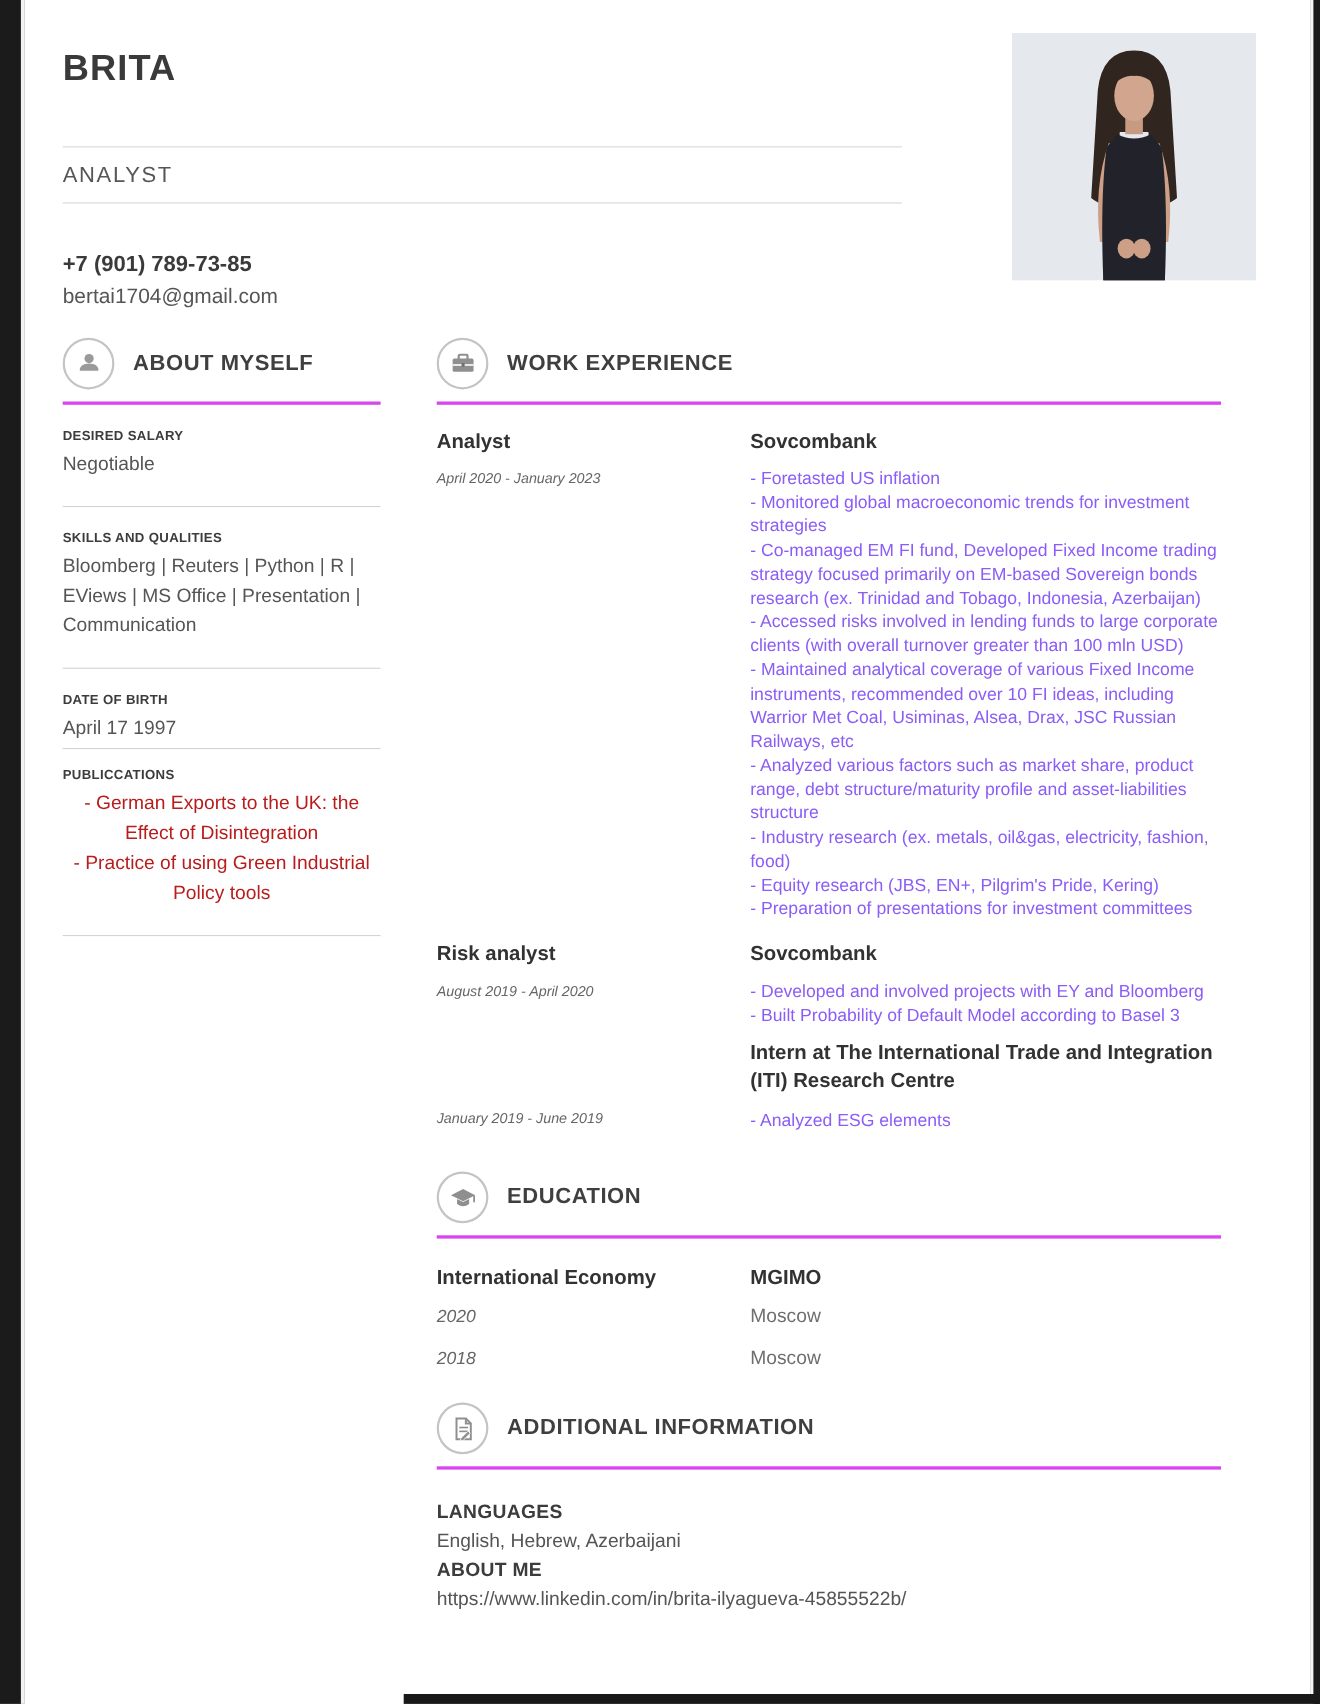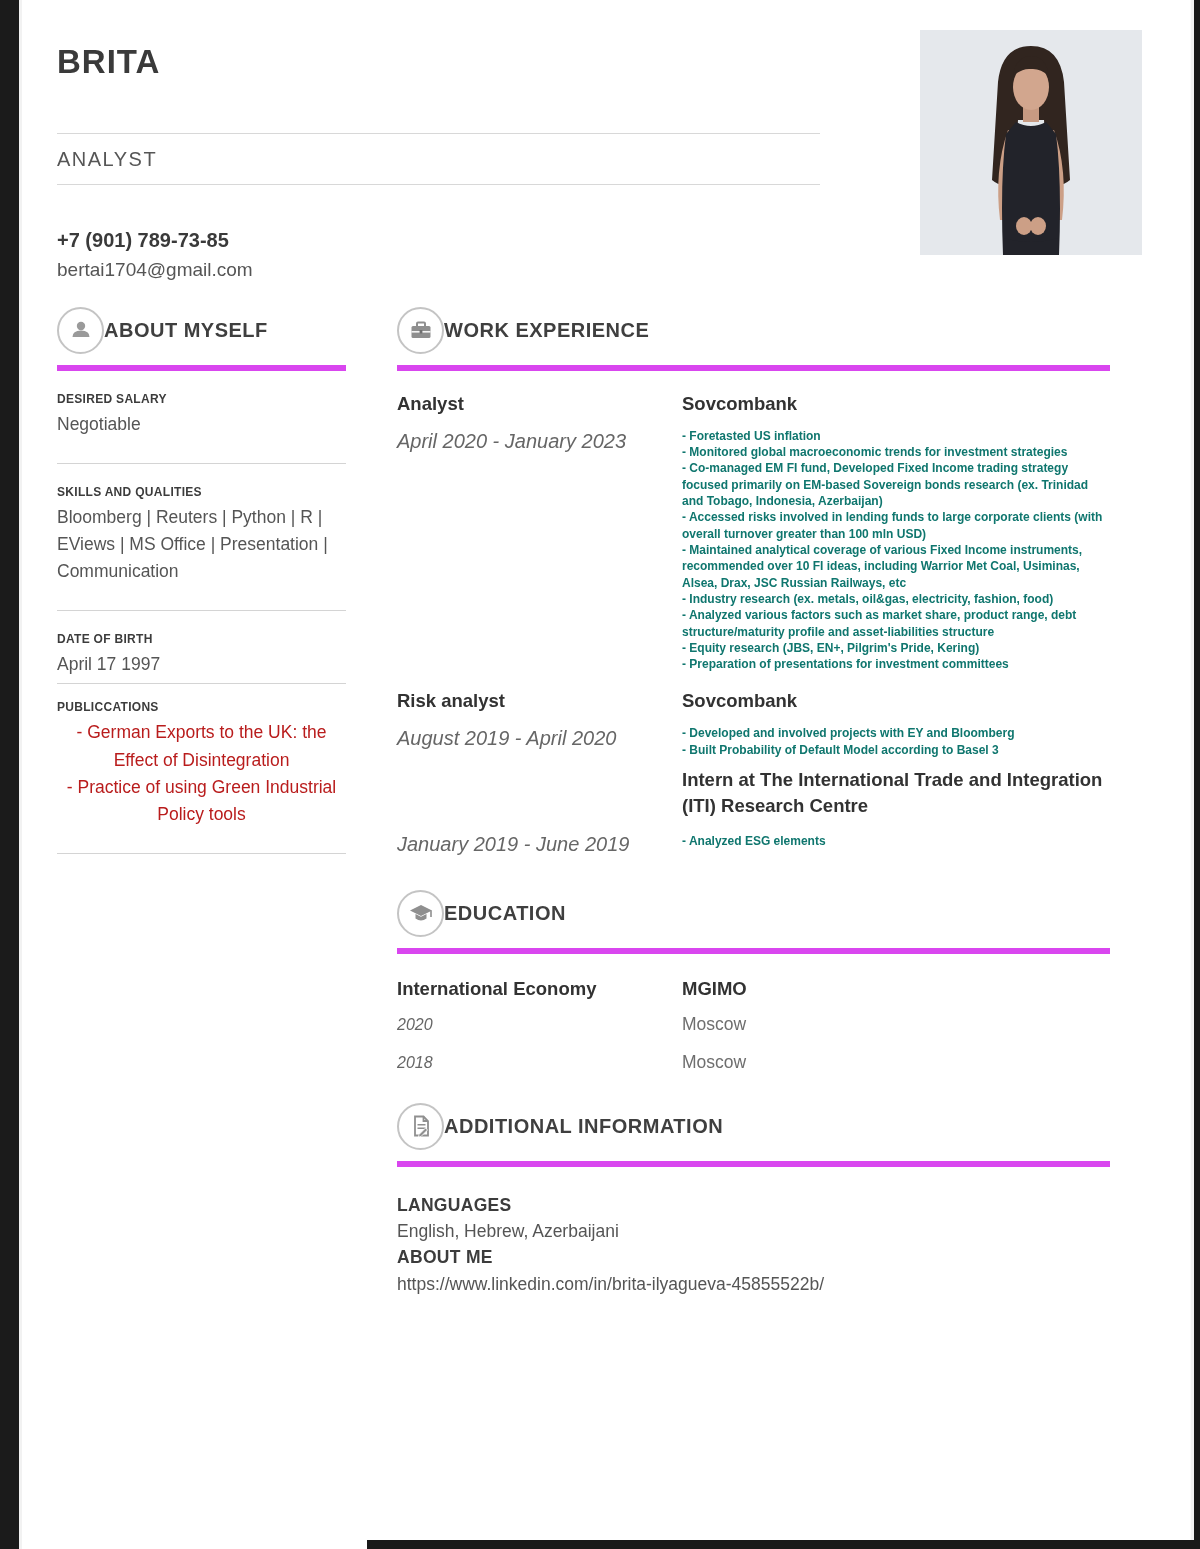--- a/index.html
+++ b/index.html
@@ -21,38 +21,38 @@
   .role { font-size:20px; color:#565656; letter-spacing:1.5px; }
   .contact { margin-top:44px; }
   .phone { font-size:20px; font-weight:600; color:#3a3a3a; }
   .email { font-size:19px; color:#555; margin-top:7px; }
 
   
   .columns { display:flex; margin-top:26px; }
   .col-left { width:289px; margin-right:51px; flex:none; }
   .col-right { flex:1; min-width:0; }
 
-  .section-head { display:flex; align-items:center; padding-bottom:11px; border-bottom:6px solid #d946ef; }
+  .section-head { display:flex; align-items:center; gap:17px; padding-bottom:11px; border-bottom:3px solid #d946ef; }
   .icon-circle { width:47px; height:47px; flex:none; border:2px solid #c4c4c4; border-radius:50%; display:flex; align-items:center; justify-content:center; }
   .section-title { font-size:20px; font-weight:600; color:#3f3f3f; letter-spacing:0.5px; }
 
   
   .block { border-bottom:1px solid #d4d4d4; padding:21px 0 25px; }
   .block.tight { padding-bottom:5px; }
   .sub-label { font-size:12px; font-weight:700; color:#3c3c3c; letter-spacing:0.3px; margin-bottom:5px; }
   .sub-value { font-size:17.5px; color:#555; line-height:1.55; }
   .pub-list div { font-size:17.5px; color:#b91c1c; line-height:1.55;text-align:center; }
 
   
   .jobs { margin-top:22px; }
   .job-grid { display:grid; grid-template-columns:285px 1fr; }
   .job-title { font-size:18.5px; font-weight:600; color:#323232; margin-bottom:15px; }
-  .job-dates { font-size:20px; font-style:italic; color:#666; }
+  .job-dates { font-size:13px; font-style:italic; color:#666; }
   .company  { font-size:18.5px; font-weight:600; color:#323232; margin-bottom:13px; }
-  .bullets div { font-size:12px; color:#0f766e; line-height:1.36;font-weight:bold; }
+  .bullets div { font-size:16px; color:#8b5cf6; line-height:1.36; }
   .job-gap { height:18px; }
   .intern-title { font-size:18.5px; font-weight:600; color:#323232; line-height:1.4; margin:9px 0 14px; }
 
   
   .edu-section-head { margin-top:34px; }
   .edu-rows { margin-top:24px; }
   .edu-grid { display:grid; grid-template-columns:285px 1fr; align-items:baseline; }
   .edu-program { font-size:18.5px; font-weight:600; color:#323232; }
   .edu-school  { font-size:18.5px; font-weight:600; color:#323232; }
   .edu-year { font-size:16px; font-style:italic; color:#666; }
@@ -171,22 +171,22 @@
             <div class="job-dates">April 2020 - January 2023</div>
           </div>
           <div>
             <div class="company">Sovcombank</div>
             <div class="bullets">
                 <div>- Foretasted US inflation</div>
                 <div>- Monitored global macroeconomic trends for investment strategies</div>
                 <div>- Co-managed EM FI fund, Developed Fixed Income trading strategy focused primarily on EM-based Sovereign bonds research (ex. Trinidad and Tobago, Indonesia, Azerbaijan)</div>
                 <div>- Accessed risks involved in lending funds to large corporate clients (with overall turnover greater than 100 mln USD)</div>
                 <div>- Maintained analytical coverage of various Fixed Income instruments, recommended over 10 FI ideas, including Warrior Met Coal, Usiminas, Alsea, Drax, JSC Russian Railways, etc</div>
+                <div>- Analyzed various factors such as market share, product range, debt structure/maturity profile and asset-liabilities structure</div>
                 <div>- Industry research (ex. metals, oil&amp;gas, electricity, fashion, food)</div>
-                <div>- Analyzed various factors such as market share, product range, debt structure/maturity profile and asset-liabilities structure</div>
                 <div>- Equity research (JBS, EN+, Pilgrim's Pride, Kering)</div>
                 <div>- Preparation of presentations for investment committees</div>
               </div>
           </div>
         </div>
 
         <div class="job-gap"></div>
 
         <div class="job-grid">
           <div>

